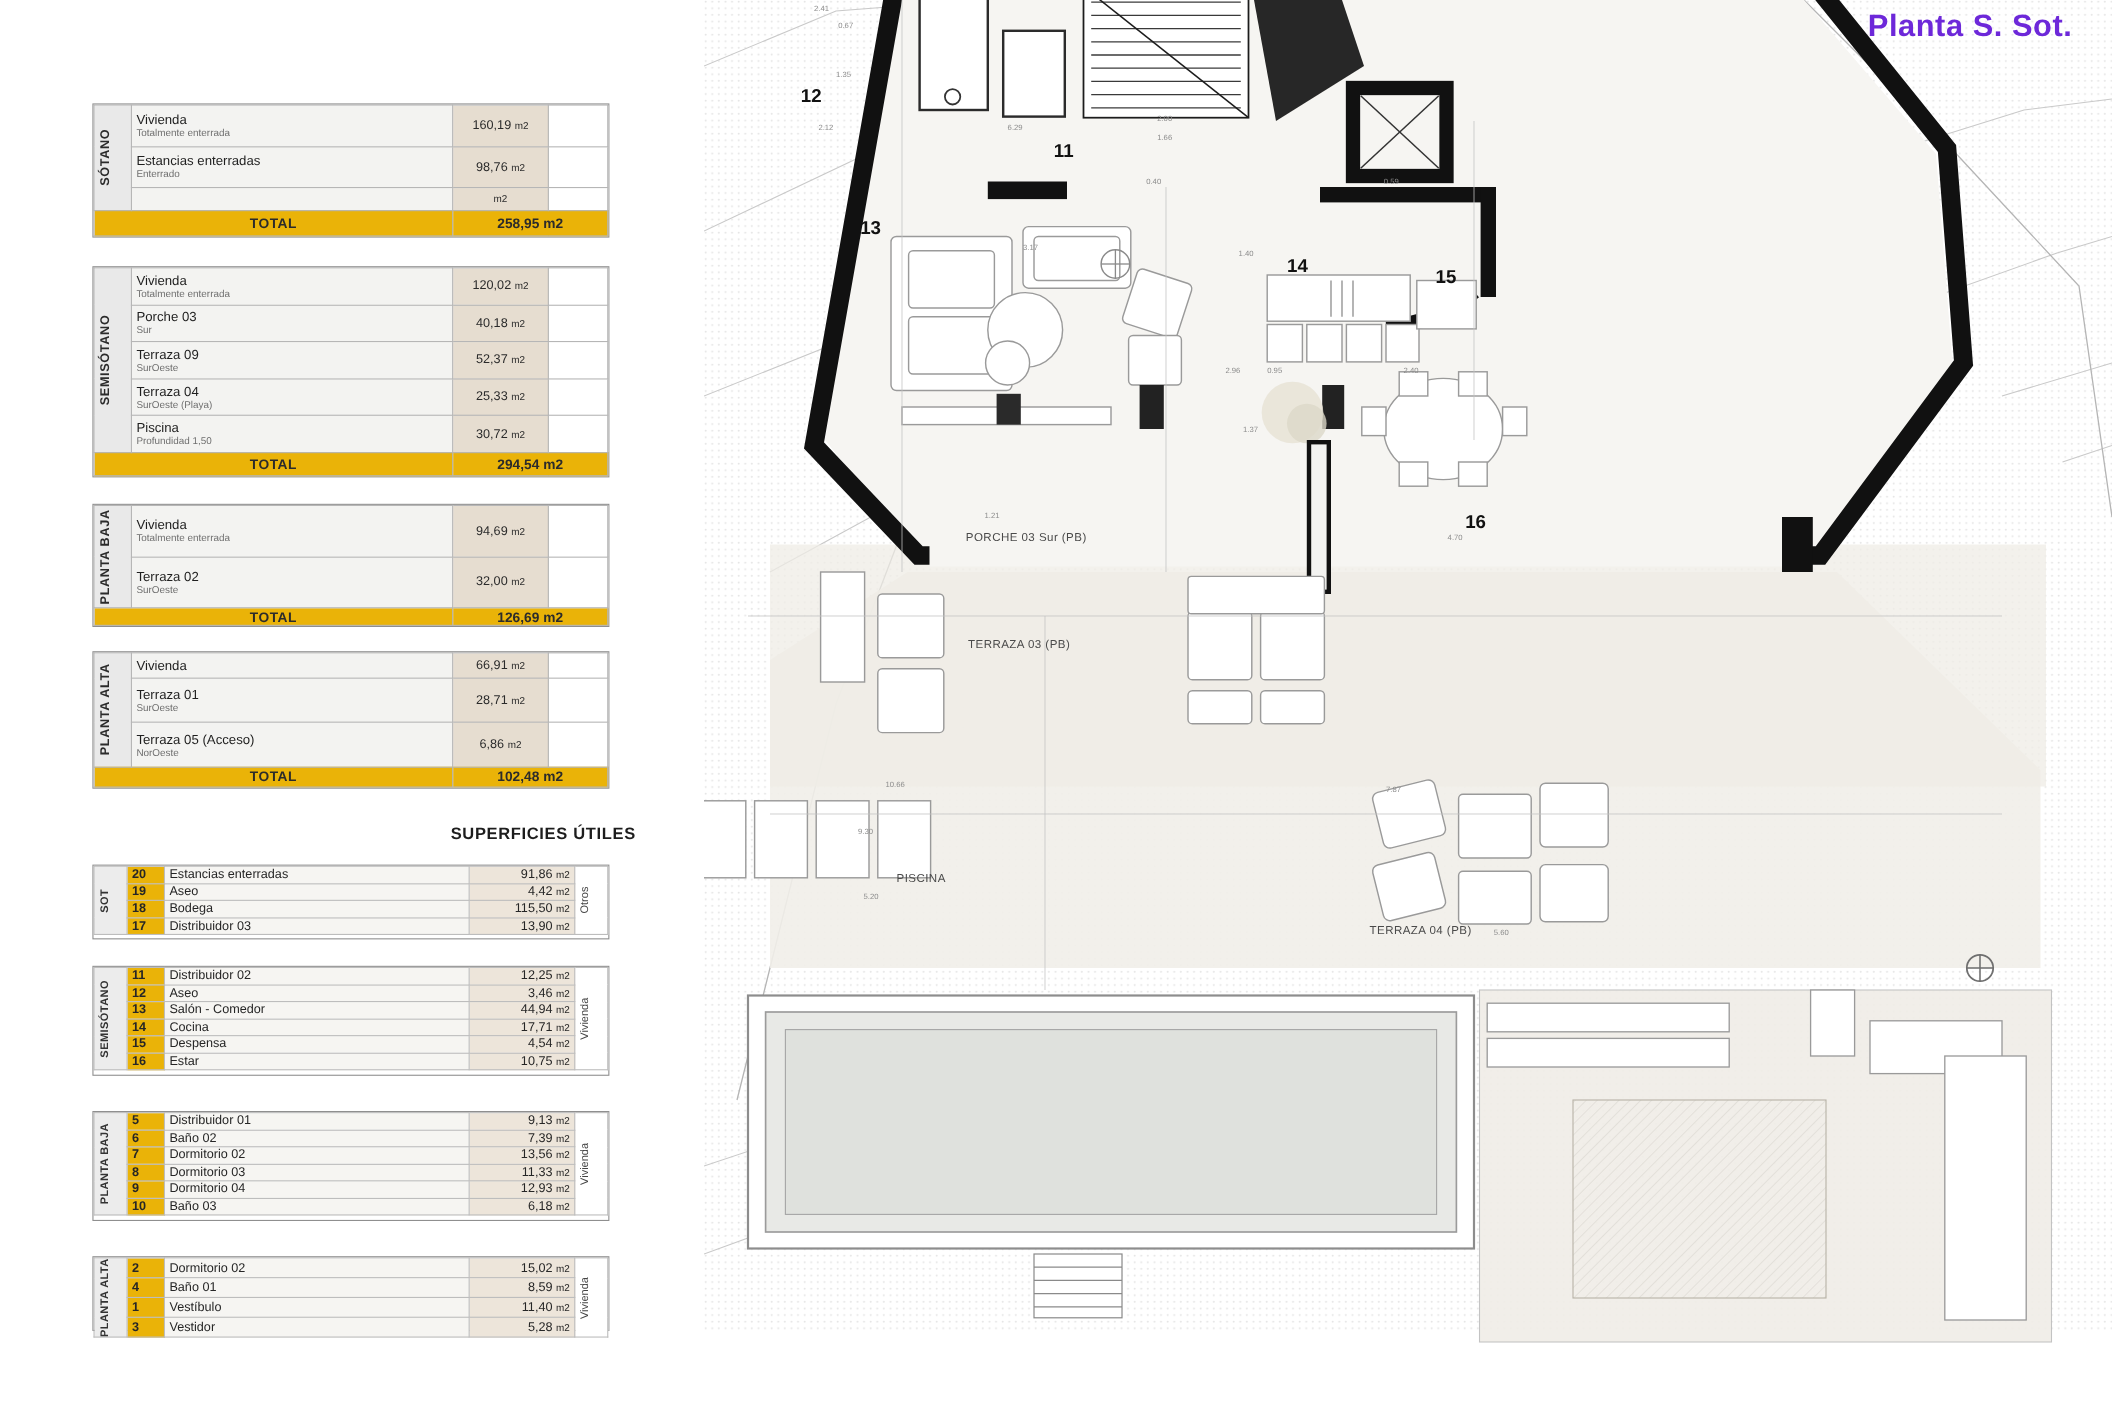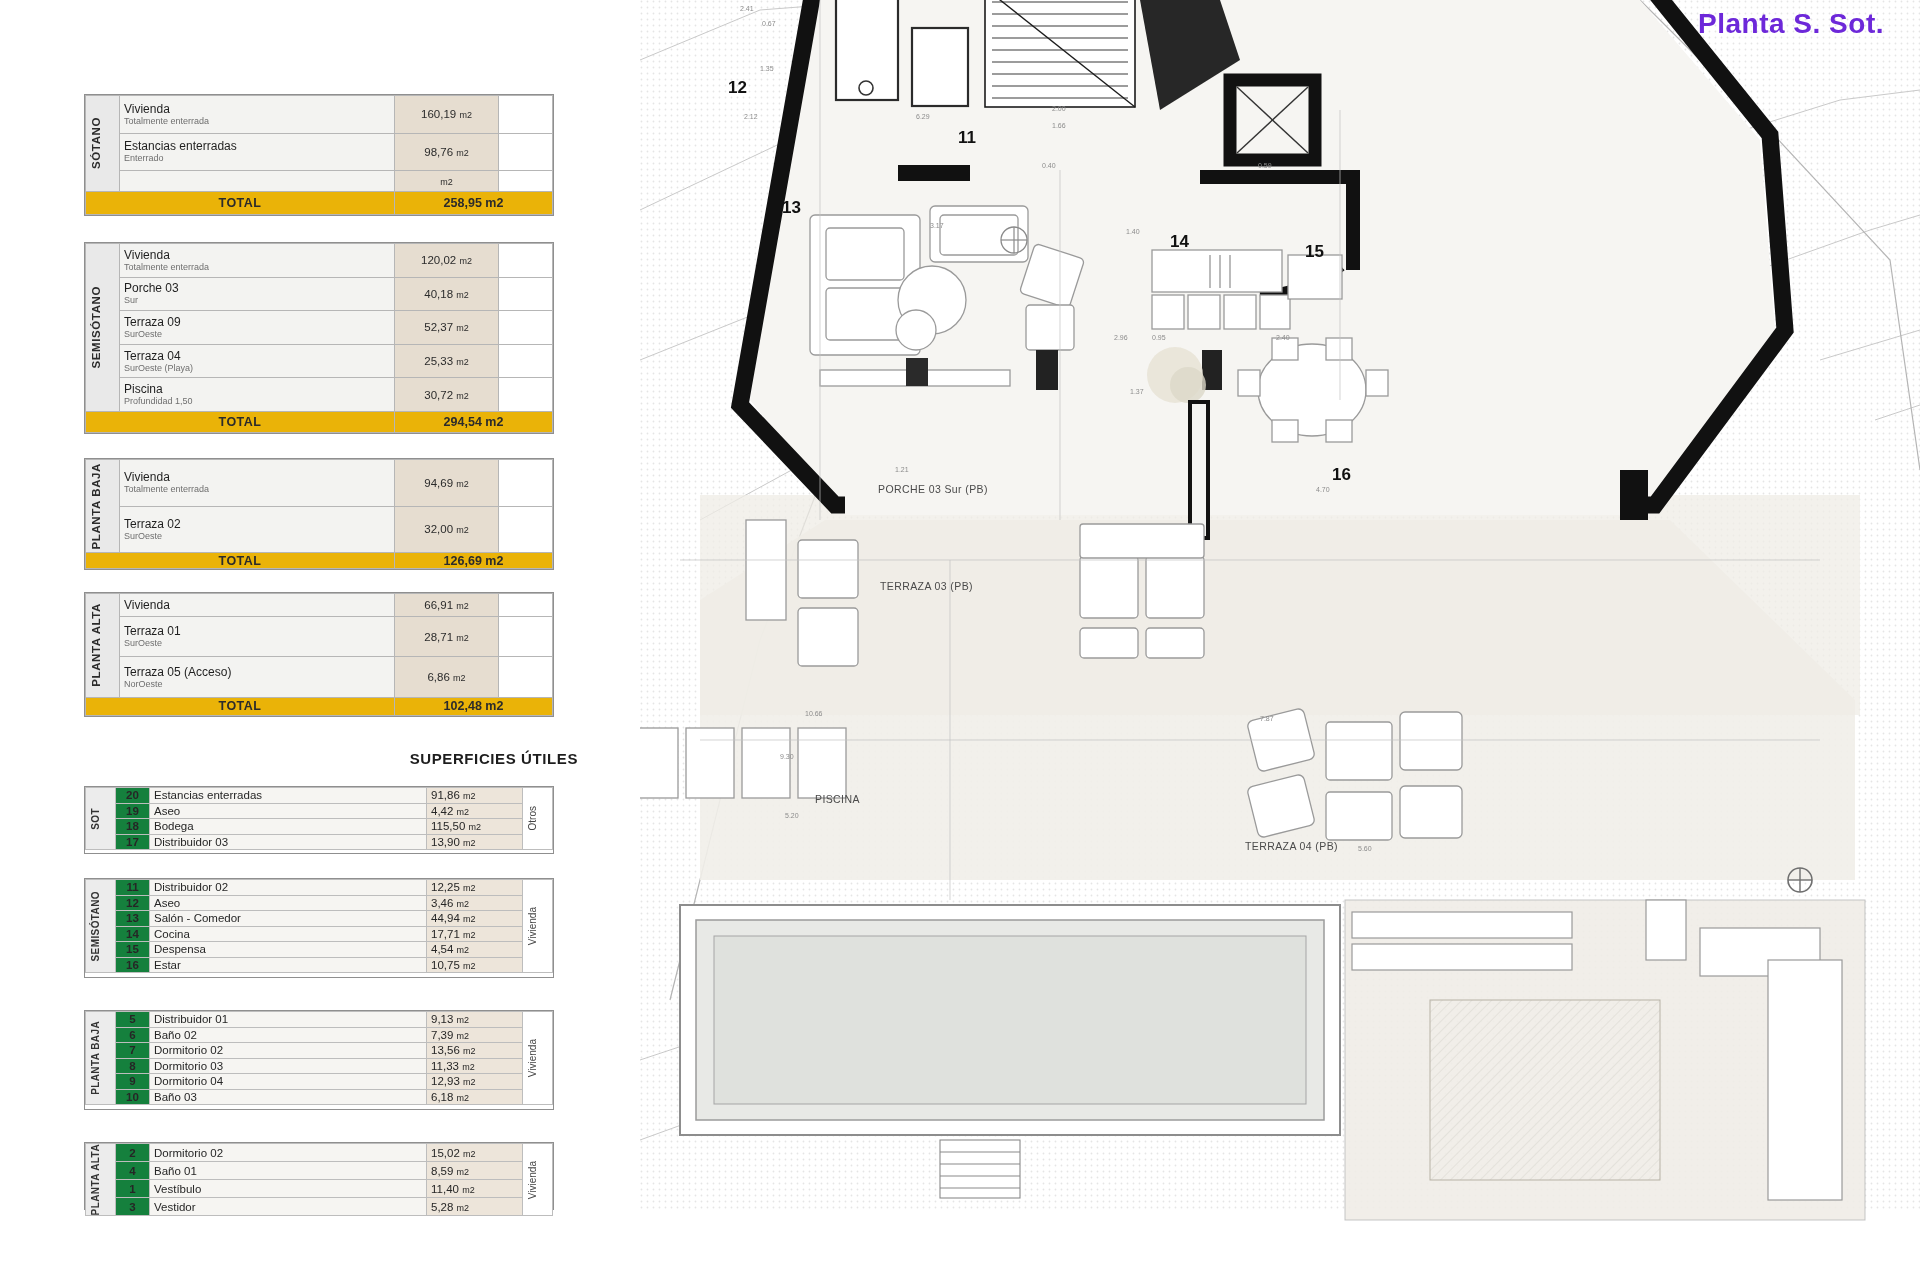--- a/index.html
+++ b/index.html
@@ -42,35 +42,35 @@
     display:block;
     writing-mode:vertical-rl;
     transform:rotate(180deg);
     white-space:nowrap;
     font-weight:600;
   }
   .rowname{background:#f3f3f1;}
   .rowname .n{display:block;font-size:12px;line-height:13px;color:#1f1f1f;}
   .rowname .s{display:block;font-size:9px;line-height:10px;color:#6f6f6f;}
   .val{
-    width:104px;text-align:center;background:#e6ddd0;font-size:12px;color:#222;
+    width:87px;text-align:center;background:#e6ddd0;font-size:12px;color:#222;
   }
   .val .u{font-size:9px;}
   .blank{width:54px;background:#ffffff;}
   .totalrow td{background:#eab308;font-weight:700;font-size:12.5px;}
   .total-l{text-align:center;letter-spacing:.5px;}
   .total-v{text-align:center;}
 
   
   .utbl{position:absolute;border:1px solid #8f8f8f;background:#fff;box-sizing:border-box;}
   .utbl table{border-collapse:collapse;width:100%;table-layout:fixed;}
   .utbl td{border:1px solid #bdbdbd;font-size:11.5px;color:#262626;padding:0 4px;height:15.5px;box-sizing:border-box;}
-  .unum{width:34px;text-align:center;background:#15803d;font-weight:700;font-size:11.5px;}
+  .unum{width:34px;text-align:left;background:#eab308;font-weight:700;font-size:11.5px;}
   .uname{background:#f6f5f2;font-size:11.5px;}
-  .uval{width:96px;text-align:left;background:#ede5da;font-size:11.5px;margin-top:27px;}
+  .uval{width:96px;text-align:right;background:#ede5da;font-size:11.5px;margin-top:27px;}
   .uval .u{font-size:9px;}
   .uside{width:30px;background:#ffffff;text-align:center;}
   .uside span{display:block;writing-mode:vertical-rl;transform:rotate(180deg);font-size:10px;color:#444;white-space:nowrap;}
   .uvhead{width:30px;background:#ececec;text-align:center;}
   .uvhead span{display:block;writing-mode:vertical-rl;transform:rotate(180deg);font-size:10px;font-weight:700;color:#333;white-space:nowrap;letter-spacing:.4px;}
   #utiles-title{
     position:absolute;left:328px;top:750px;width:250px;text-align:right;
     font-size:15px;font-weight:700;letter-spacing:.6px;color:#1d1d1d;
   }
 

